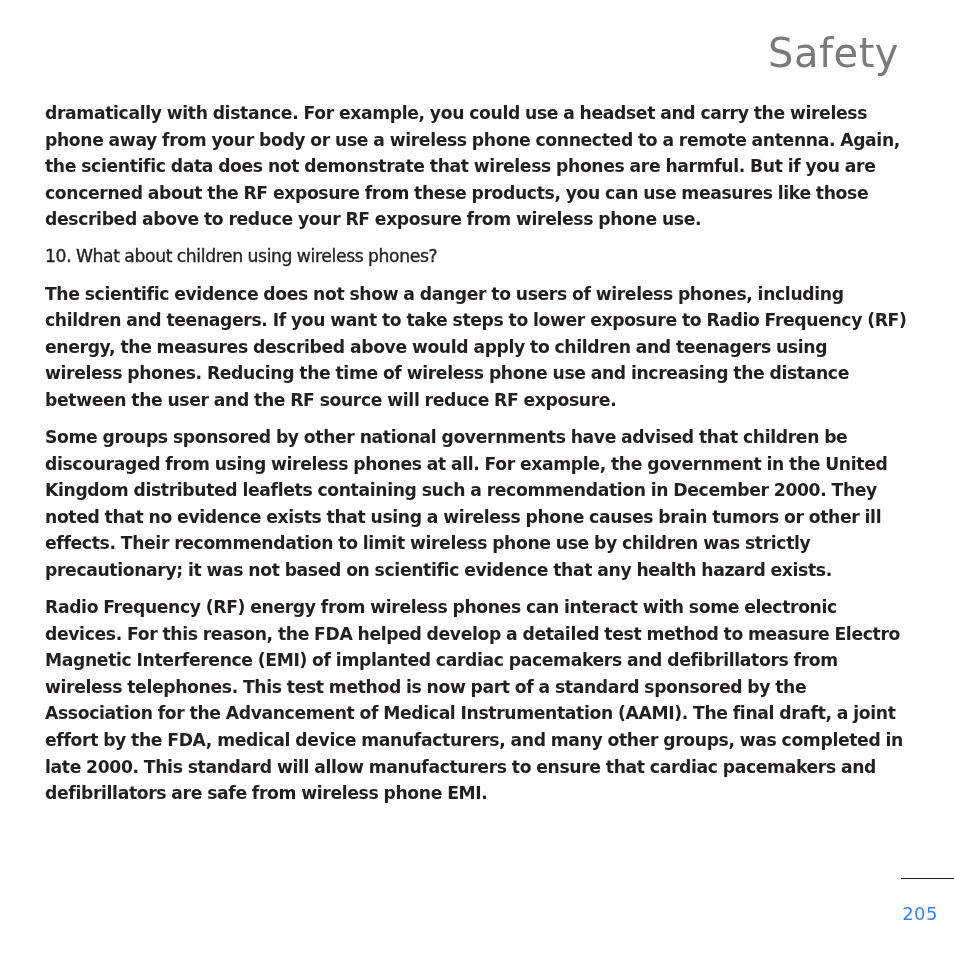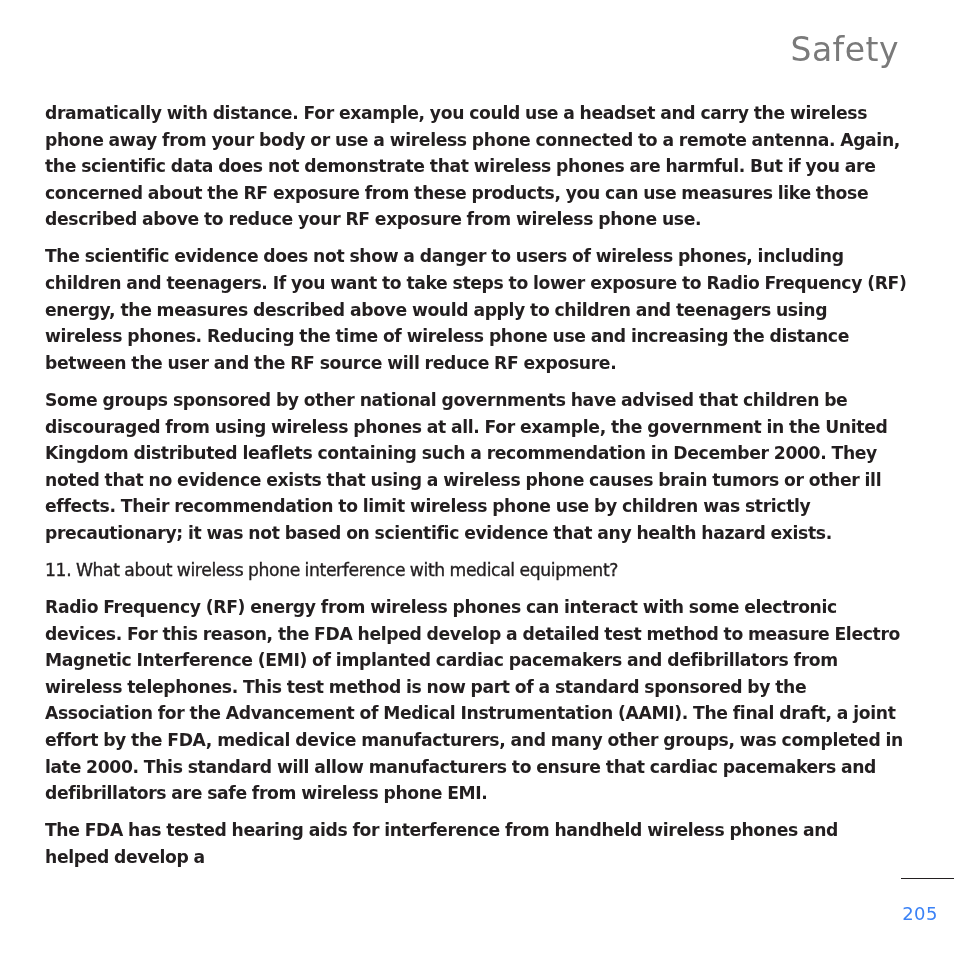--- a/index.html
+++ b/index.html
@@ -12,21 +12,21 @@
       height: 954px;
       position: relative;
       overflow: hidden;
       font-family: "DejaVu Sans", sans-serif;
       color: #231f20;
     }
     .header-title {
       position: absolute;
       top: 33px;
       right: 55px;
-      font-size: 33px;
+      font-size: 40px;
       color: #7a7a7a;
       letter-spacing: 0.5px;
       line-height: 1;
     }
     .content {
       position: absolute;
       left: 45px;
       top: 100px;
       width: 862px;
       font-size: 17.2px;
@@ -62,21 +62,20 @@
       letter-spacing: 0.5px;
     }
   </style>
 </head>
 <body>
 
 <div class="header-title">Safety</div>
 
 <div class="content">
   <p>dramatically with distance. For example, you could use a headset and carry the wireless phone away from your body or use a wireless phone connected to a remote antenna. Again, the scientific data does not demonstrate that wireless phones are harmful. But if you are concerned about the RF exposure from these products, you can use measures like those described above to reduce your RF exposure from wireless phone use.</p>
+  <h3>10. What about children using wireless phones?</h3>
   <p>The scientific evidence does not show a danger to users of wireless phones, including children and teenagers. If you want to take steps to lower exposure to Radio Frequency (RF) energy, the measures described above would apply to children and teenagers using wireless phones. Reducing the time of wireless phone use and increasing the distance between the user and the RF source will reduce RF exposure.</p>
   <p>Some groups sponsored by other national governments have advised that children be discouraged from using wireless phones at all. For example, the government in the United Kingdom distributed leaflets containing such a recommendation in December 2000. They noted that no evidence exists that using a wireless phone causes brain tumors or other ill effects. Their recommendation to limit wireless phone use by children was strictly precautionary; it was not based on scientific evidence that any health hazard exists.</p>
-  <h3>11. What about wireless phone interference with medical equipment?</h3>
   <p>Radio Frequency (RF) energy from wireless phones can interact with some electronic devices. For this reason, the FDA helped develop a detailed test method to measure Electro Magnetic Interference (EMI) of implanted cardiac pacemakers and defibrillators from wireless telephones. This test method is now part of a standard sponsored by the Association for the Advancement of Medical Instrumentation (AAMI). The final draft, a joint effort by the FDA, medical device manufacturers, and many other groups, was completed in late 2000. This standard will allow manufacturers to ensure that cardiac pacemakers and defibrillators are safe from wireless phone EMI.</p>
-  <p>The FDA has tested hearing aids for interference from handheld wireless phones and helped develop a</p>
 </div>
 
 <div class="footer-rule"></div>
 <div class="page-number">205</div>
 
 </body></html>

